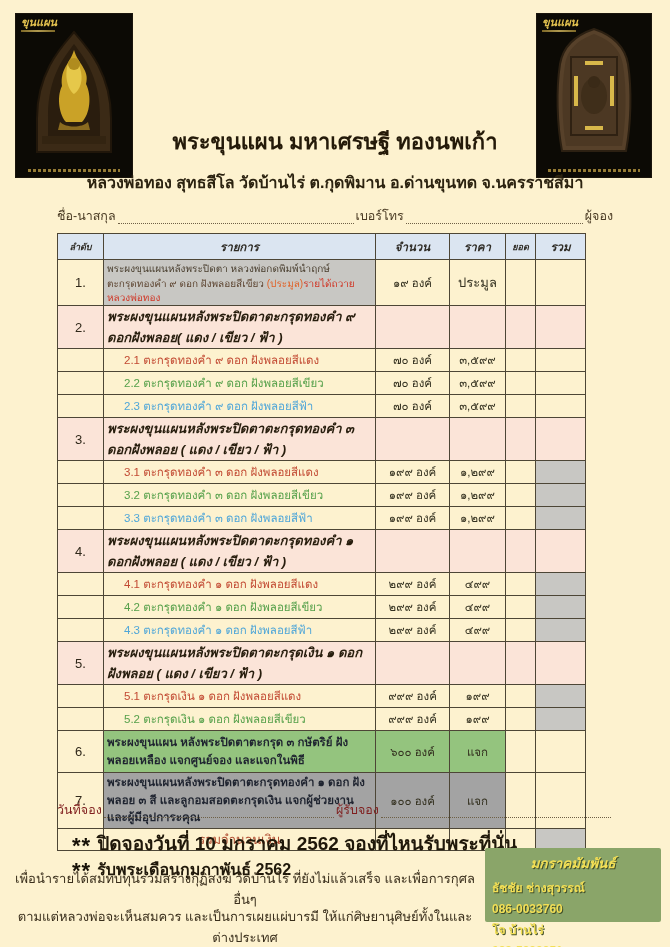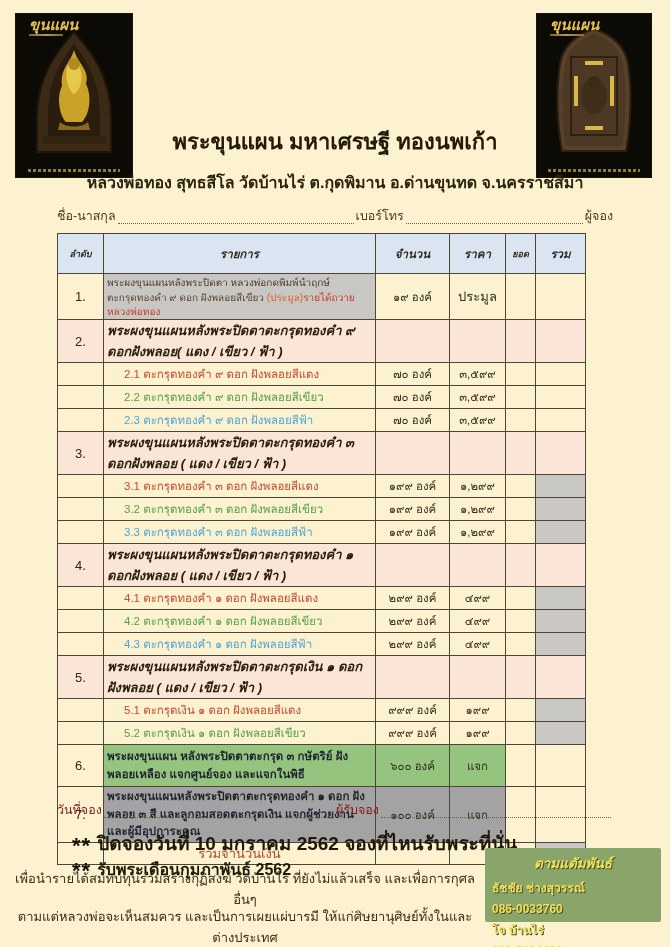--- a/index.html
+++ b/index.html
@@ -3,39 +3,39 @@
 <meta charset="utf-8">
 <style>
   html,body{margin:0;padding:0;}
   .page{position:relative;width:670px;height:947px;background:#fdf2cf;
         font-family:"Liberation Sans",sans-serif;overflow:hidden;color:#2e2415;}
 
   
   .photo{position:absolute;top:14px;width:116px;height:163px;background:#0c0a05;box-shadow:0 0 0 1px #1a150c;}
   .photo.left{left:16px;}
   .photo.right{left:537px;width:114px;}
-  .logo{position:absolute;top:3px;left:5px;color:#e2c14f;font-size:15px;font-weight:bold;font-style:italic;line-height:1;z-index:2;margin-left:8px;}
+  .logo{position:absolute;top:3px;left:5px;color:#e2c14f;font-size:11px;font-weight:bold;font-style:italic;line-height:1;z-index:2;}
   .logo-sub{display:block;width:34px;height:2px;margin-top:2px;background:linear-gradient(90deg,#9a8030,#d9bd62,#9a8030);opacity:.8;}
   .photo svg{position:absolute;left:0;top:10px;width:100%;height:140px;}
   .caption-strip{position:absolute;bottom:5px;left:10%;width:80%;height:3px;opacity:.75;
      background:repeating-linear-gradient(90deg,#c3a145 0 3px,transparent 3px 5px);}
 
   
   .t1{position:absolute;top:84px;left:0;width:100%;text-align:center;font-size:18px;font-weight:bold;font-style:italic;color:#3a2c12;letter-spacing:.5px;}
   .t2{position:absolute;top:124px;left:0;width:100%;text-align:center;font-size:22px;font-weight:bold;color:#241a09;}
   .t3{position:absolute;top:170px;left:0;width:100%;text-align:center;font-size:16px;font-weight:bold;color:#2c2310;}
   .nameline{position:absolute;top:206px;left:57px;width:556px;display:flex;align-items:flex-end;font-size:12.5px;color:#4a3b24;}
   .dots{flex:1;border-bottom:1px dotted #6e6046;margin:0 2px 2px 2px;height:12px;}
   .dots.short{flex:.75;}
 
   
   table.order{position:absolute;left:57px;top:233px;width:528px;border-collapse:collapse;table-layout:fixed;}
   table.order td,table.order th{border:1px solid #4d4636;padding:0 3px;overflow:hidden;}
   col.c-no{width:46px;}col.c-desc{width:272px;}col.c-qty{width:74px;}col.c-price{width:56px;}col.c-yod{width:30px;}col.c-sum{width:50px;}
-  tr.r-head{height:40px;background:#dbe5f1;}
+  tr.r-head{height:26px;background:#dbe5f1;}
   tr.r-head th{font-size:11.5px;font-style:italic;font-weight:bold;color:#2f2c26;}
   tr.r-head th.small{font-size:9px;}
   tr.r-one{height:44px;}
   td.desc-gray{background:#c8c7c3;}
   .r1l1{font-size:10px;color:#473c2c;line-height:1.7;}
   .r1l2{font-size:10px;line-height:1.4;color:#5d4430;}
   .r1l2 .orange{color:#e06228;}
   .r1l2 .red{color:#d03525;}
   tr.r-group{height:25px;background:#fbe4d8;}
   tr.r-group td.gtitle{font-size:13px;font-weight:bold;font-style:italic;color:#271d0d;}
@@ -310,21 +310,21 @@
   <div class="note1">
     <span class="stars">**</span><span>ปิดจองวันที่ 10 มกราคม 2562 จองที่ไหนรับพระที่นั่น</span>
   </div>
   <div class="note2">
     <span class="stars">**</span><span>รับพระเดือนกุมภาพันธ์ 2562</span>
   </div>
   <div class="purpose p1">เพื่อนำรายได้สมทบทุนร่วมสร้างกุฏิสงฆ์ วัดบ้านไร่ ที่ยังไม่แล้วเสร็จ และเพื่อการกุศลอื่นๆ</div>
   <div class="purpose p2">ตามแต่หลวงพ่อจะเห็นสมควร และเป็นการเผยแผ่บารมี ให้แก่ศิษยานุศิษย์ทั้งในและต่างประเทศ</div>
 
   <div class="contact">
-    <div class="heading">ตามแตัมพันธ์</div>
+    <div class="heading">มกราคมัมพันธ์</div>
     <div class="row">
       <span>ธัชชัย ช่างสุวรรณ์</span>
       <span>086-0033760</span>
     </div>
     <div class="row">
       <span>โจ บ้านไร่</span>
       <span>089-5333351</span>
     </div>
   </div>
 

